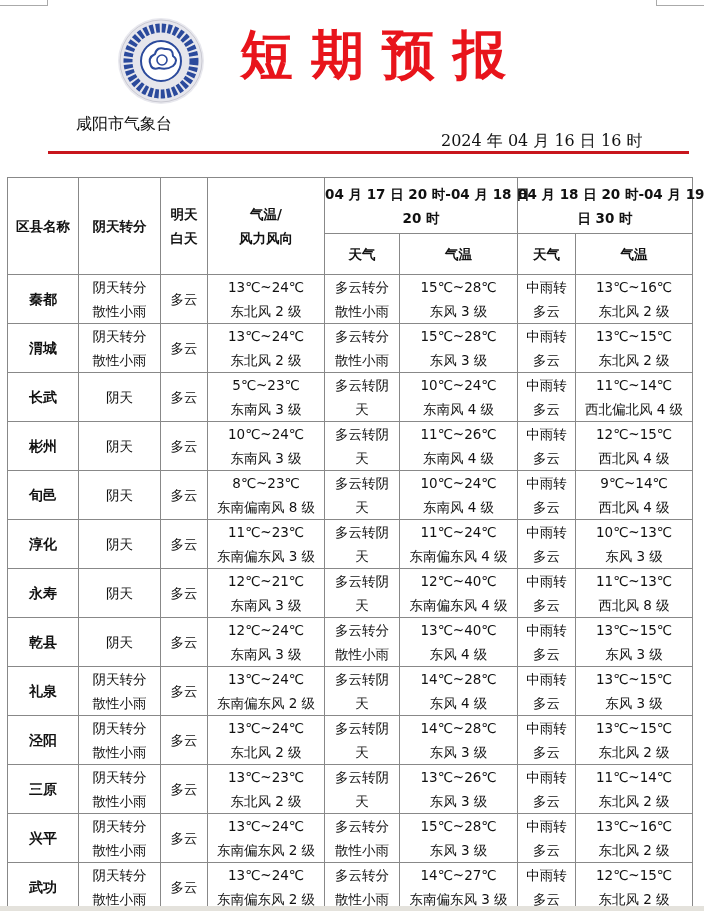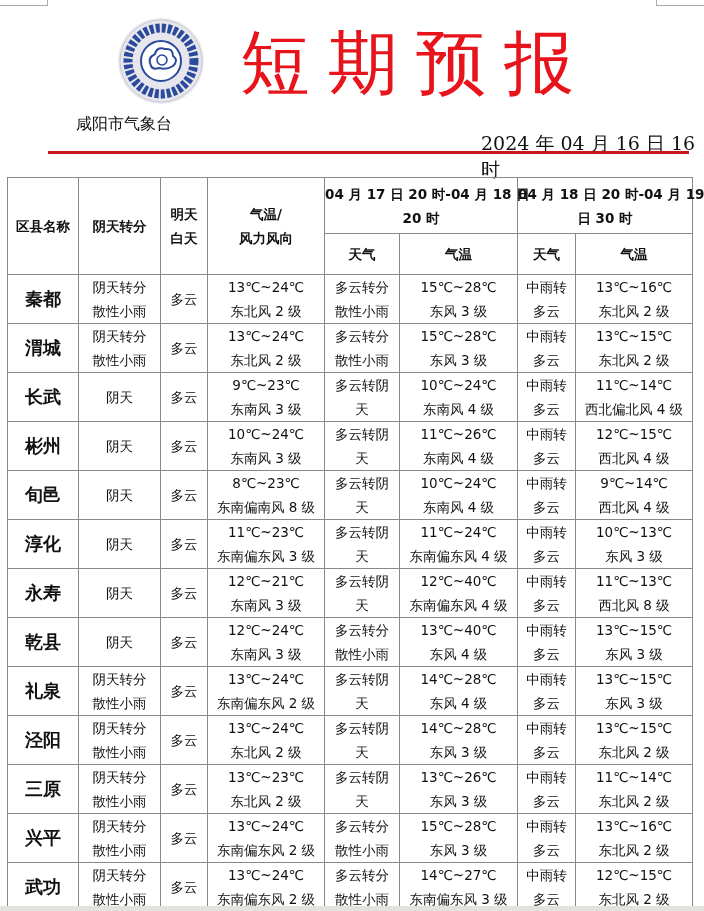--- a/index.html
+++ b/index.html
@@ -3,31 +3,31 @@
 <meta charset="utf-8">
 <style>
   * { box-sizing: border-box; margin: 0; padding: 0; }
   html, body { width: 704px; height: 911px; background: #ffffff; overflow: hidden; }
   body { position: relative; font-family: "DejaVu Serif", "Liberation Serif", serif; color: #111; }
   .corner-mark { position: absolute; top: 0; width: 50px; height: 6px; border-bottom: 1px solid #aaa; }
   .corner-mark.left { left: 0; border-right: 1px solid #aaa; width: 48px; }
   .corner-mark.right { right: 0; border-left: 1px solid #aaa; width: 48px; }
   .logo { position: absolute; left: 118px; top: 18px; width: 86px; height: 86px; border-radius: 50%; background: #e8e8ee; }
   .logo svg { width: 86px; height: 86px; display: block; }
-  .title { position: absolute; left: 240px; top: 28px; font-size: 70px; font-weight: normal; color: #e8141b; letter-spacing: 18px; font-family: "DejaVu Serif", serif; line-height: 1; }
+  .title { position: absolute; left: 240px; top: 28px; font-size: 53px; font-weight: bold; color: #e8141b; letter-spacing: 18px; font-family: "DejaVu Serif", serif; line-height: 1; }
   .org { position: absolute; left: 76px; top: 114px; font-size: 16px; }
-  .issue-time { position: absolute; left: 441px; top: 131px; font-size: 19px; margin-left: 40px; }
+  .issue-time { position: absolute; left: 441px; top: 131px; font-size: 16px; }
   .red-rule { position: absolute; left: 48px; top: 151px; width: 641px; height: 3px; background: #c8161d; }
   table { position: absolute; left: 7px; top: 177px; width: 685px; border-collapse: collapse; table-layout: fixed; font-family: "DejaVu Sans", "Liberation Sans", sans-serif; }
   td, th { border: 1px solid #888; text-align: center; vertical-align: middle; font-weight: normal; font-size: 13.5px; line-height: 24px; }
   th { font-weight: bold; }
   .hdr1 th { height: 56px; }
   .hdr2 th { height: 41px; }
   tbody td { height: 48.5px; }
-  .name-cell { font-weight: bold; font-size: 18px; }
+  .name-cell { font-weight: bold; font-size: 14px; }
   .line { display: block; white-space: nowrap; }
   .bottom-strip { position: absolute; left: 0; top: 906px; width: 704px; height: 5px; background: #e4e2dc; }
 </style>
 </head>
 <body>
 
 <div class="corner-mark left"></div>
 <div class="corner-mark right"></div>
 
 <div class="logo">
@@ -139,21 +139,21 @@
         <td>
           <span class="line">13℃~15℃</span>
           <span class="line">东北风 2 级</span>
         </td>
       </tr>
       <tr>
         <td class="name-cell">长武</td>
         <td>阴天</td>
         <td>多云</td>
         <td>
-          <span class="line">9℃~23℃</span>
+          <span class="line">5℃~23℃</span>
           <span class="line">东南风 3 级</span>
         </td>
         <td>
           <span class="line">多云转阴</span>
           <span class="line">天</span>
         </td>
         <td>
           <span class="line">10℃~24℃</span>
           <span class="line">东南风 4 级</span>
         </td>

